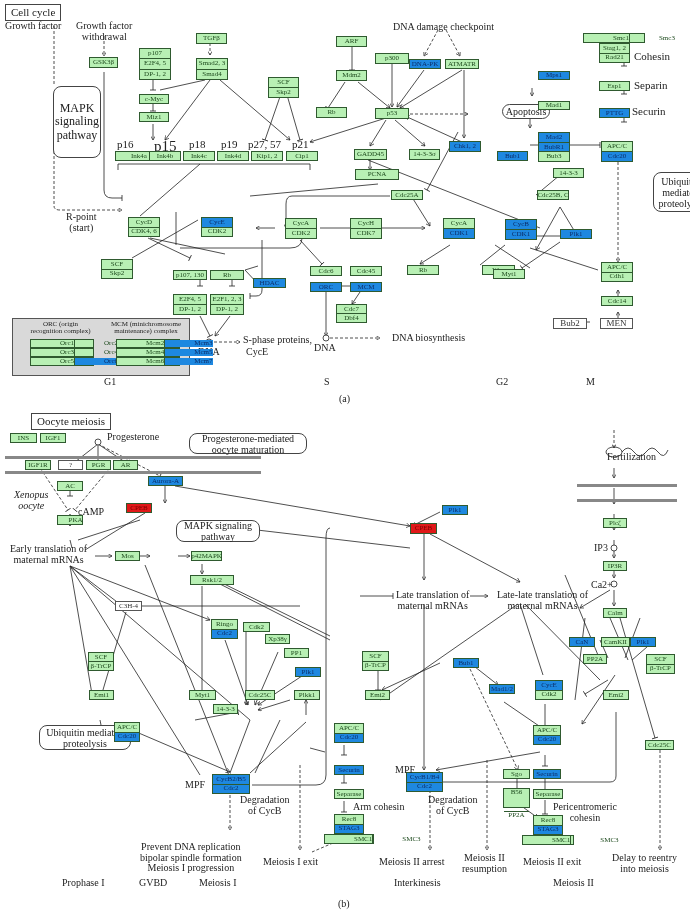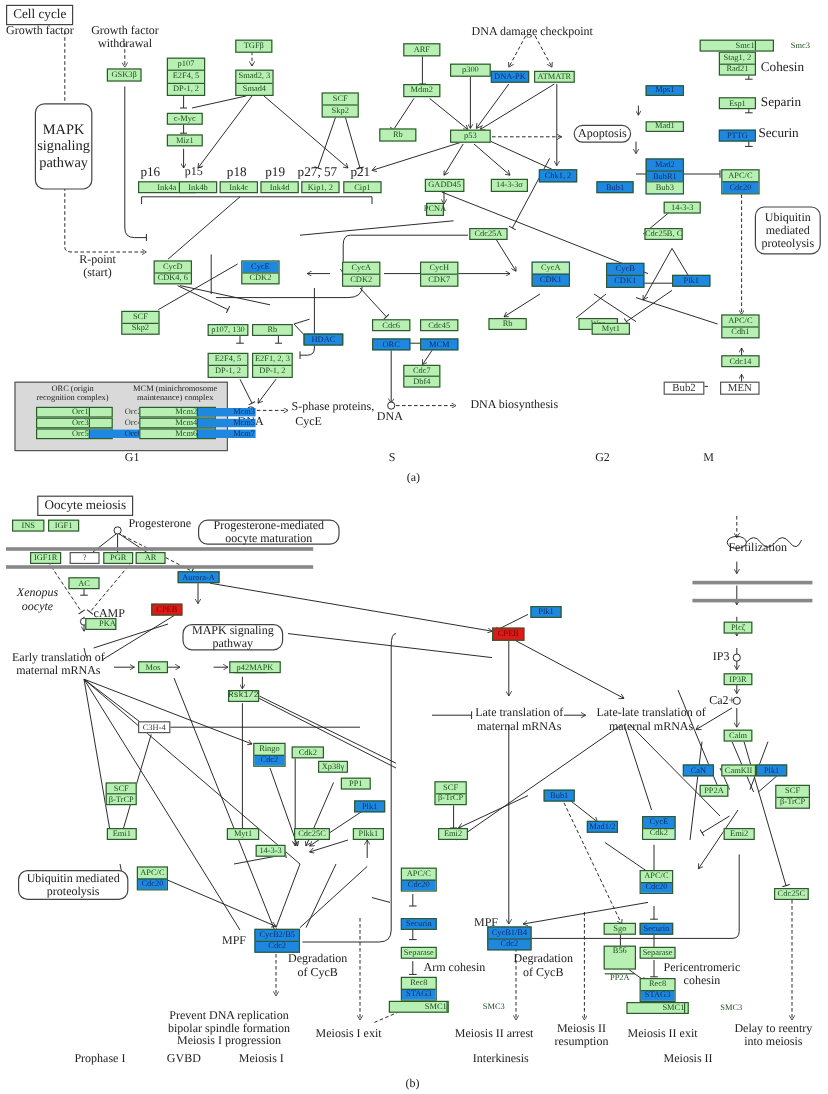--- a/index.html
+++ b/index.html
@@ -11,21 +11,21 @@
   .b{background:#1e88e0;color:#0b2e6a;}
   .r{background:#e01818;color:#7a0000;}
   .w{background:#fff;color:#333;border-color:#555;}
   .row{flex-direction:row !important;}
   .row > span{border-top:none;border-left:1px solid #2f5a2f;padding-left:29px;}
   .row > span:first-child{border-left:none;}
   .t{position:absolute;font-size:10px;white-space:nowrap;line-height:1.05;}
   .sm{font-size:9px;}
   .c{text-align:center;}
   .lab{position:absolute;font-size:11px;white-space:nowrap;}
-  .rnd{position:absolute;border:1px solid #444;border-radius:8px;background:#fff;font-size:10px;text-align:center;display:flex;align-items:center;justify-content:center;line-height:1.1;box-sizing:border-box;}
+  .rnd{position:absolute;border:1px solid #444;border-radius:8px;background:#fff;font-size:10px;text-align:center;display:flex;align-items:center;justify-content:center;line-height:1.1;box-sizing:border-box;margin-left:24px;}
   .titlebox{position:absolute;border:1px solid #444;background:#fff;font-size:11px;padding:0 5px;line-height:15px;}
   svg.edges{position:absolute;left:0;top:0;}
   .legend{position:absolute;left:12px;top:318px;width:176px;height:56px;background:#d9d9d9;border:1px solid #555;}
   .membrane{position:absolute;height:3px;background:#888;}
 </style>
 </head>
 <body>
 
 <svg class="edges" width="690" height="912">
   <defs>
@@ -254,21 +254,21 @@
     <span>Smad4</span>
   </div>
 <div class="n g" style="left:139px;top:94px;width:30px;height:10px;">
     <span>c-Myc</span>
   </div>
 <div class="n g" style="left:139px;top:112px;width:30px;height:10px;">
     <span>Miz1</span>
   </div>
 
 <div class="t" style="left: 117px; top: 139px; font-size: 11px; white-space: pre;">p16</div>
-<div class="t" style="left: 154px; top: 139px; font-size: 10px; white-space: pre;">p15</div>
+<div class="t" style="left: 154px; top: 139px; font-size: 15px; white-space: pre;">p15</div>
 <div class="t" style="left: 189px; top: 139px; font-size: 11px; white-space: pre;">p18</div>
 <div class="t" style="left: 221px; top: 139px; font-size: 11px; white-space: pre;">p19</div>
 <div class="t" style="left: 248px; top: 139px; font-size: 11px; white-space: pre;">p27, 57</div>
 <div class="t" style="left: 292px; top: 139px; font-size: 11px; white-space: pre;">p21</div>
 <div class="n g" style="left:115px;top:151px;width:48px;height:10px;">
     <span>Ink4a</span>
   </div>
 <div class="n g" style="left:149px;top:151px;width:32px;height:10px;">
     <span>Ink4b</span>
   </div>
@@ -306,21 +306,21 @@
   </div>
 <div class="n g" style="left:445px;top:59px;width:34px;height:10px;">
     <span>ATMATR</span>
   </div>
 <div class="n g" style="left:375px;top:108px;width:34px;height:11px;">
     <span>p53</span>
   </div>
 <div class="n g" style="left:354px;top:149px;width:33px;height:11px;">
     <span>GADD45</span>
   </div>
-<div class="n g" style="left:355px;top:169px;width:15px;height:11px;">
+<div class="n g" style="left:355px;top:169px;width:44px;height:11px;">
     <span>PCNA</span>
   </div>
 <div class="n g" style="left:409px;top:149px;width:31px;height:11px;">
     <span>14-3-3σ</span>
   </div>
 <div class="n b" style="left:449px;top:141px;width:32px;height:11px;">
     <span>Chk1, 2</span>
   </div>
 
 <div class="n g row" style="left:583px;top:33px;width:62px;height:10px;">
@@ -547,39 +547,39 @@
   </div>
 <div class="n g" style="left:86px;top:460px;width:25px;height:10px;">
     <span>PGR</span>
   </div>
 <div class="n g" style="left:113px;top:460px;width:25px;height:10px;">
     <span>AR</span>
   </div>
 <div class="n g" style="left:57px;top:481px;width:26px;height:10px;">
     <span>AC</span>
   </div>
-<div class="n g" style="left:71px;top:515px;width:26px;height:10px;padding-left:11px;">
+<div class="n g" style="left:57px;top:515px;width:26px;height:10px;padding-left:11px;">
     <span>PKA</span>
   </div>
 <div class="n b" style="left:148px;top:476px;width:35px;height:10px;">
     <span>Aurora-A</span>
   </div>
 <div class="n r" style="left:126px;top:503px;width:26px;height:10px;">
     <span>CPEB</span>
   </div>
 <div class="n g" style="left:115px;top:551px;width:25px;height:10px;">
     <span>Mos</span>
   </div>
 <div class="n g" style="left:152px;top:551px;width:27px;height:10px;margin-left:43px;">
     <span>MEK1</span>
   </div>
-<div class="n g" style="left:191px;top:551px;width:43px;height:10px;text-align:center;">
+<div class="n g" style="left:191px;top:551px;width:31px;height:10px;text-align:center;">
     <span>p42MAPK</span>
   </div>
-<div class="n g" style="left:190px;top:575px;width:26px;height:10px;font-family:Liberation Mono, monospace;">
+<div class="n g" style="left:190px;top:575px;width:44px;height:10px;">
     <span>Rsk1/2</span>
   </div>
 <div class="n w" style="left:115px;top:601px;width:27px;height:10px;">
     <span>C3H-4</span>
   </div>
 <div class="n g" style="left:211px;top:619px;width:27px;height:20px;">
     <span>Ringo</span>
     <span class="b">Cdc2</span>
   </div>
 <div class="n g" style="left:243px;top:622px;width:27px;height:10px;">

